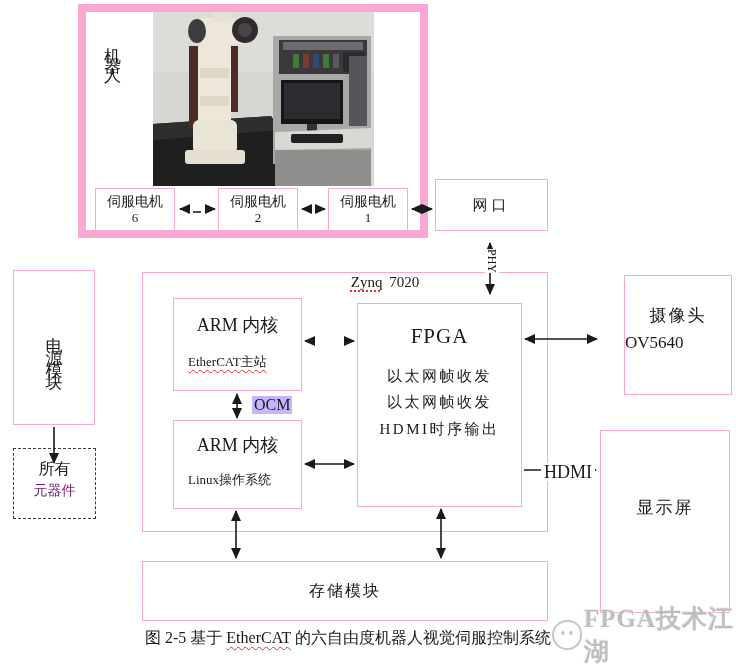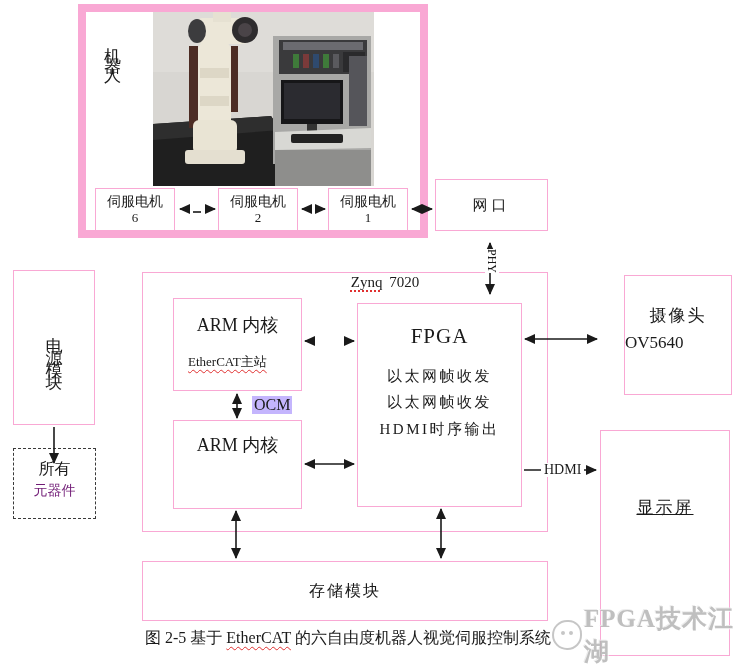--- a/index.html
+++ b/index.html
@@ -106,20 +106,21 @@
 
   <div class="box thin" style="left:173px;top:298px;width:129px;height:93px;">
     <div style="text-align:center;margin-top:14px;font-size:18px;">ARM 内核</div>
     <div class="sub-red" style="margin:16px 0 0 14px;font-size:13px;display:inline-block;">EtherCAT主站</div>
   </div>
 
   <div style="position:absolute;left:252px;top:396px;font-size:16px;z-index:6;background:#c4b5fd;padding:0 2px;">OCM</div>
 
   <div class="box thin" style="left:173px;top:420px;width:129px;height:89px;">
     <div style="text-align:center;margin-top:12px;font-size:18px;">ARM 内核</div>
+    <div style="margin:14px 0 0 14px;font-size:13px;">Linux操作系统</div>
   </div>
 
   <div class="box thin" style="left:357px;top:303px;width:165px;height:204px;">
     <div style="text-align:center;margin-top:20px;font-size:21px;letter-spacing:1px;">FPGA</div>
     <div class="fpga-funcs" style="margin-top:14px;">
       <div>以太网帧收发</div>
       <div>以太网帧收发</div>
       <div>HDMI时序输出</div>
     </div>
   </div>
@@ -131,21 +132,21 @@
   <div class="box thin dashed" style="left:13px;top:448px;width:83px;height:71px;border-color:#3a3a3a;font-family:Liberation Serif, serif;">
     <div style="text-align:center;margin-top:10px;font-size:16px;">所有</div>
     <div style="text-align:center;margin-top:2px;font-size:14px;color:#701a75;">元器件</div>
   </div>
 
   <div class="box thin" style="left:624px;top:275px;width:108px;height:120px;">
     <div style="text-align:center;margin-top:28px;font-size:17px;letter-spacing:2px;">摄像头</div>
     <div style="text-align:left;margin-top:6px;font-size:17px;">OV5640</div>
   </div>
 
-  <div class="box thin" style="left:600px;top:430px;width:130px;height:226px;text-decoration:underline;">
+  <div class="box thin" style="left:600px;top:430px;width:130px;height:183px;">
     <div style="text-align:center;margin-top:65px;font-size:17px;letter-spacing:2px;">显示屏</div>
   </div>
 
   <div class="box thin center" style="left:142px;top:561px;width:406px;height:60px;font-size:16px;letter-spacing:2px;">
     <span>存储模块</span>
   </div>
 
   <svg class="wires" width="736" height="665" viewBox="0 0 736 665">
     <defs>
       <marker id="ah" markerWidth="12" markerHeight="10" refX="10" refY="5" orient="auto-start-reverse" markerUnits="userSpaceOnUse">
@@ -178,21 +179,21 @@
 
       <line x1="525" y1="339" x2="597" y2="339" marker-start="url(#ah)" marker-end="url(#ah)"></line>
 
       <line x1="524" y1="470" x2="596" y2="470" marker-end="url(#ah)"></line>
 
       <line x1="54" y1="427" x2="54" y2="463" marker-end="url(#ah)"></line>
     </g>
   </svg>
 
   <div class="wire-label" style="left:480px;top:254px;font-size:12px;transform:rotate(90deg);transform-origin:center;padding:1px 0;">PHY</div>
-  <div class="wire-label" style="left:541px;top:463px;font-size:14px;padding:0 3px;">HDMI</div>
+  <div class="wire-label" style="left:541px;top:463px;font-size:18px;padding:0 3px;">HDMI</div>
 
   <div class="caption">
     <span>图 2-5 基于 </span><span class="sub-red">EtherCAT</span><span> 的六自由度机器人视觉伺服控制系统</span>
   </div>
 
   <div class="watermark">
     <span class="wm-logo"></span>
     <span>FPGA技术江湖</span>
   </div>
 

